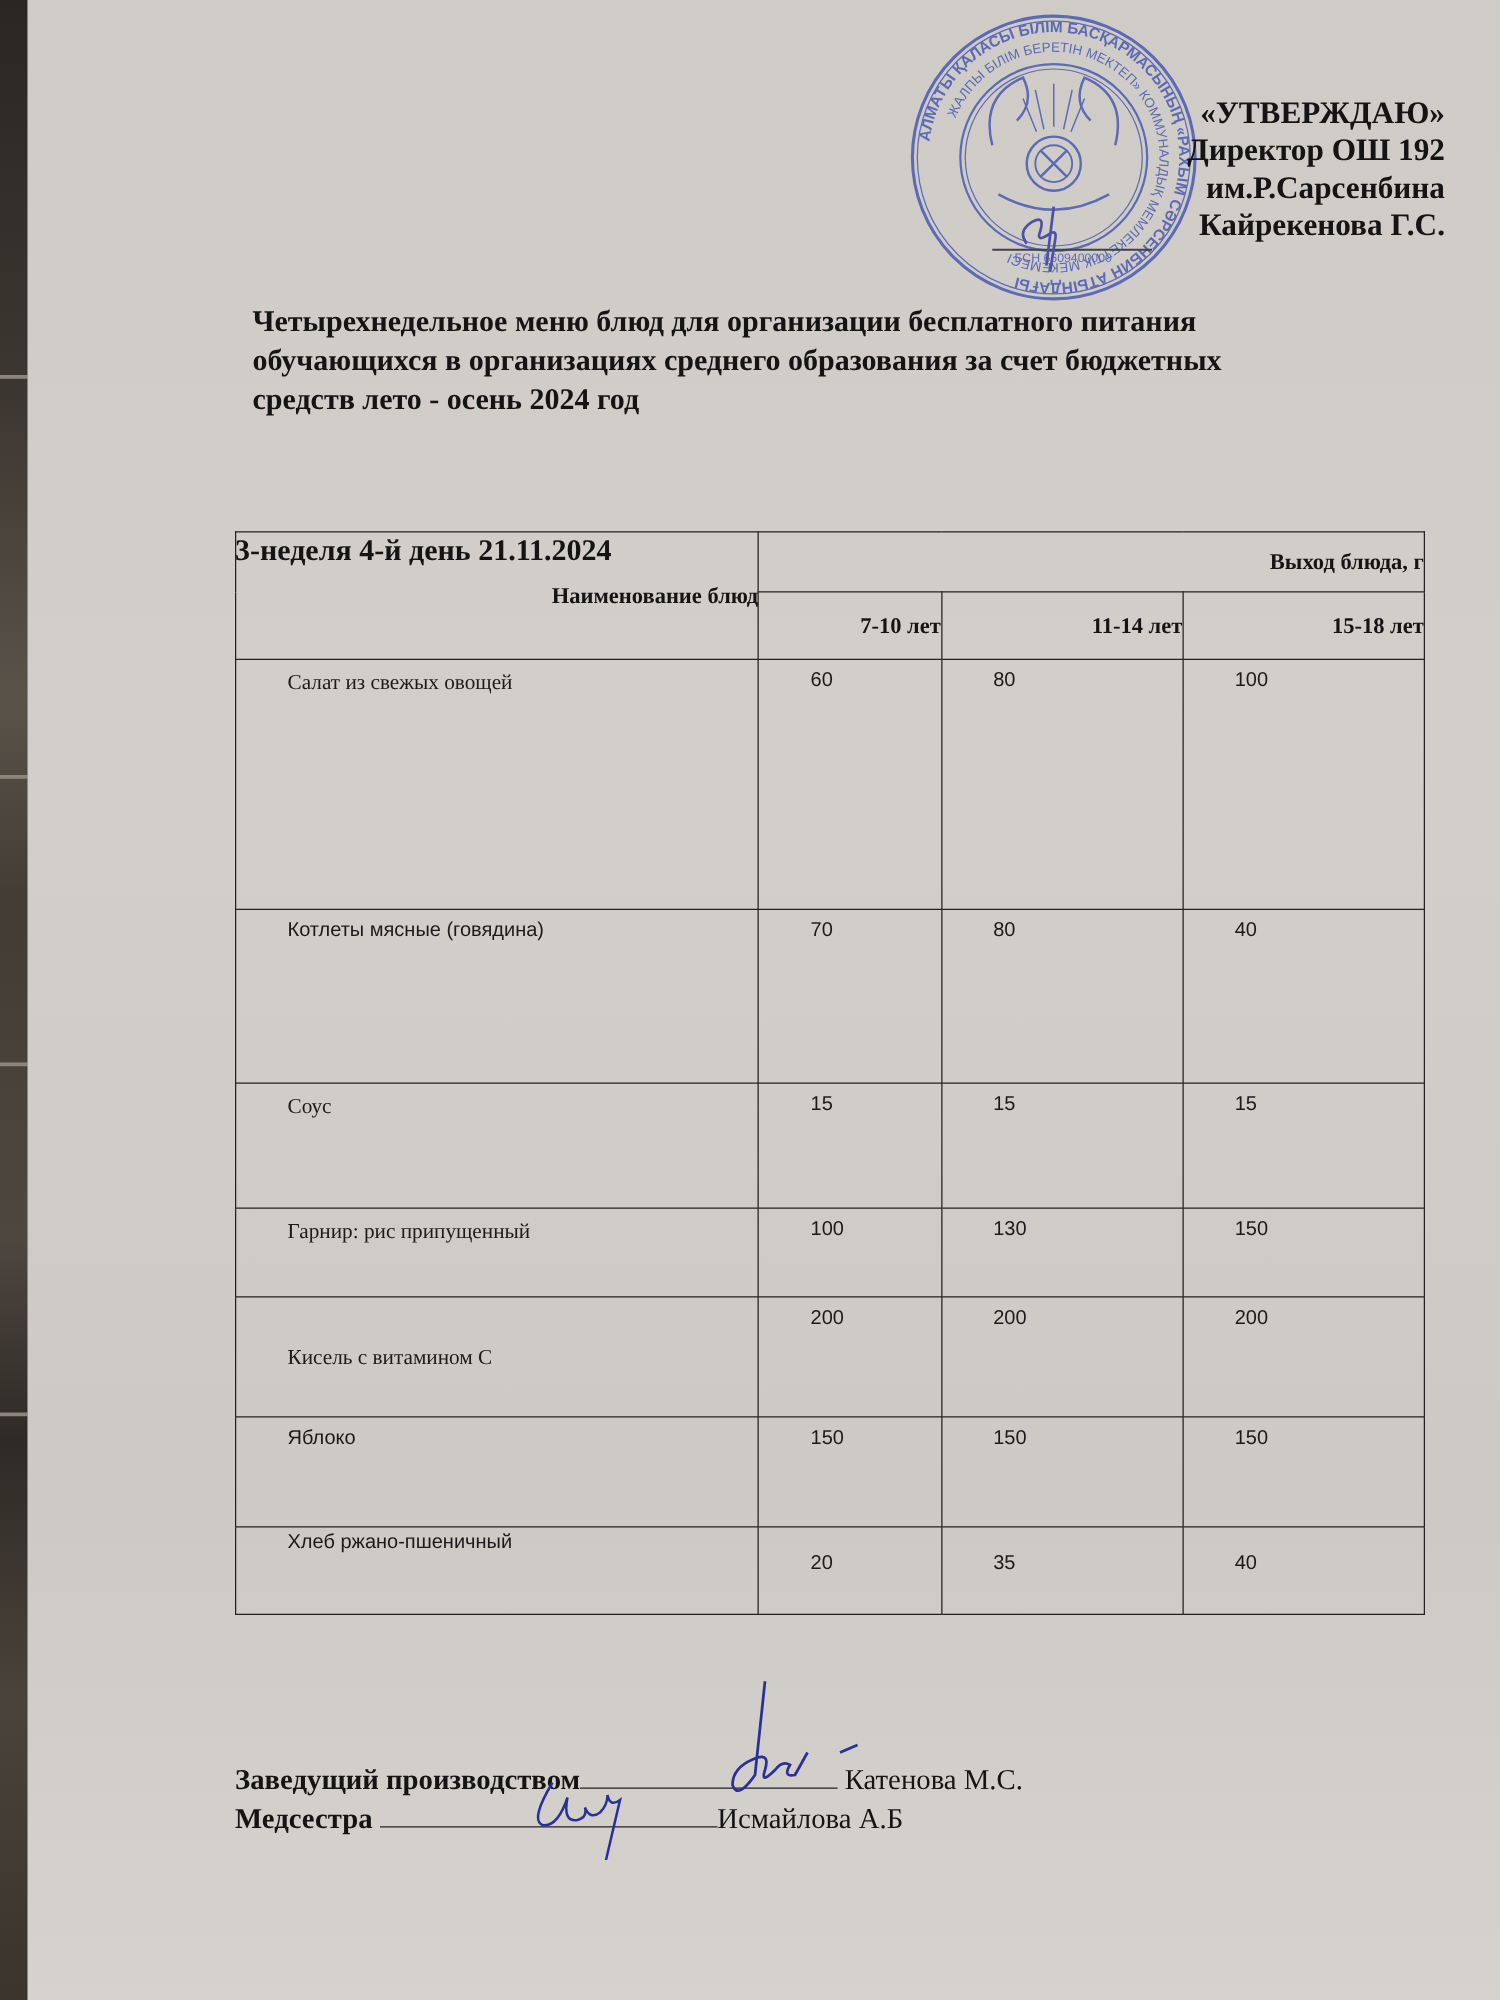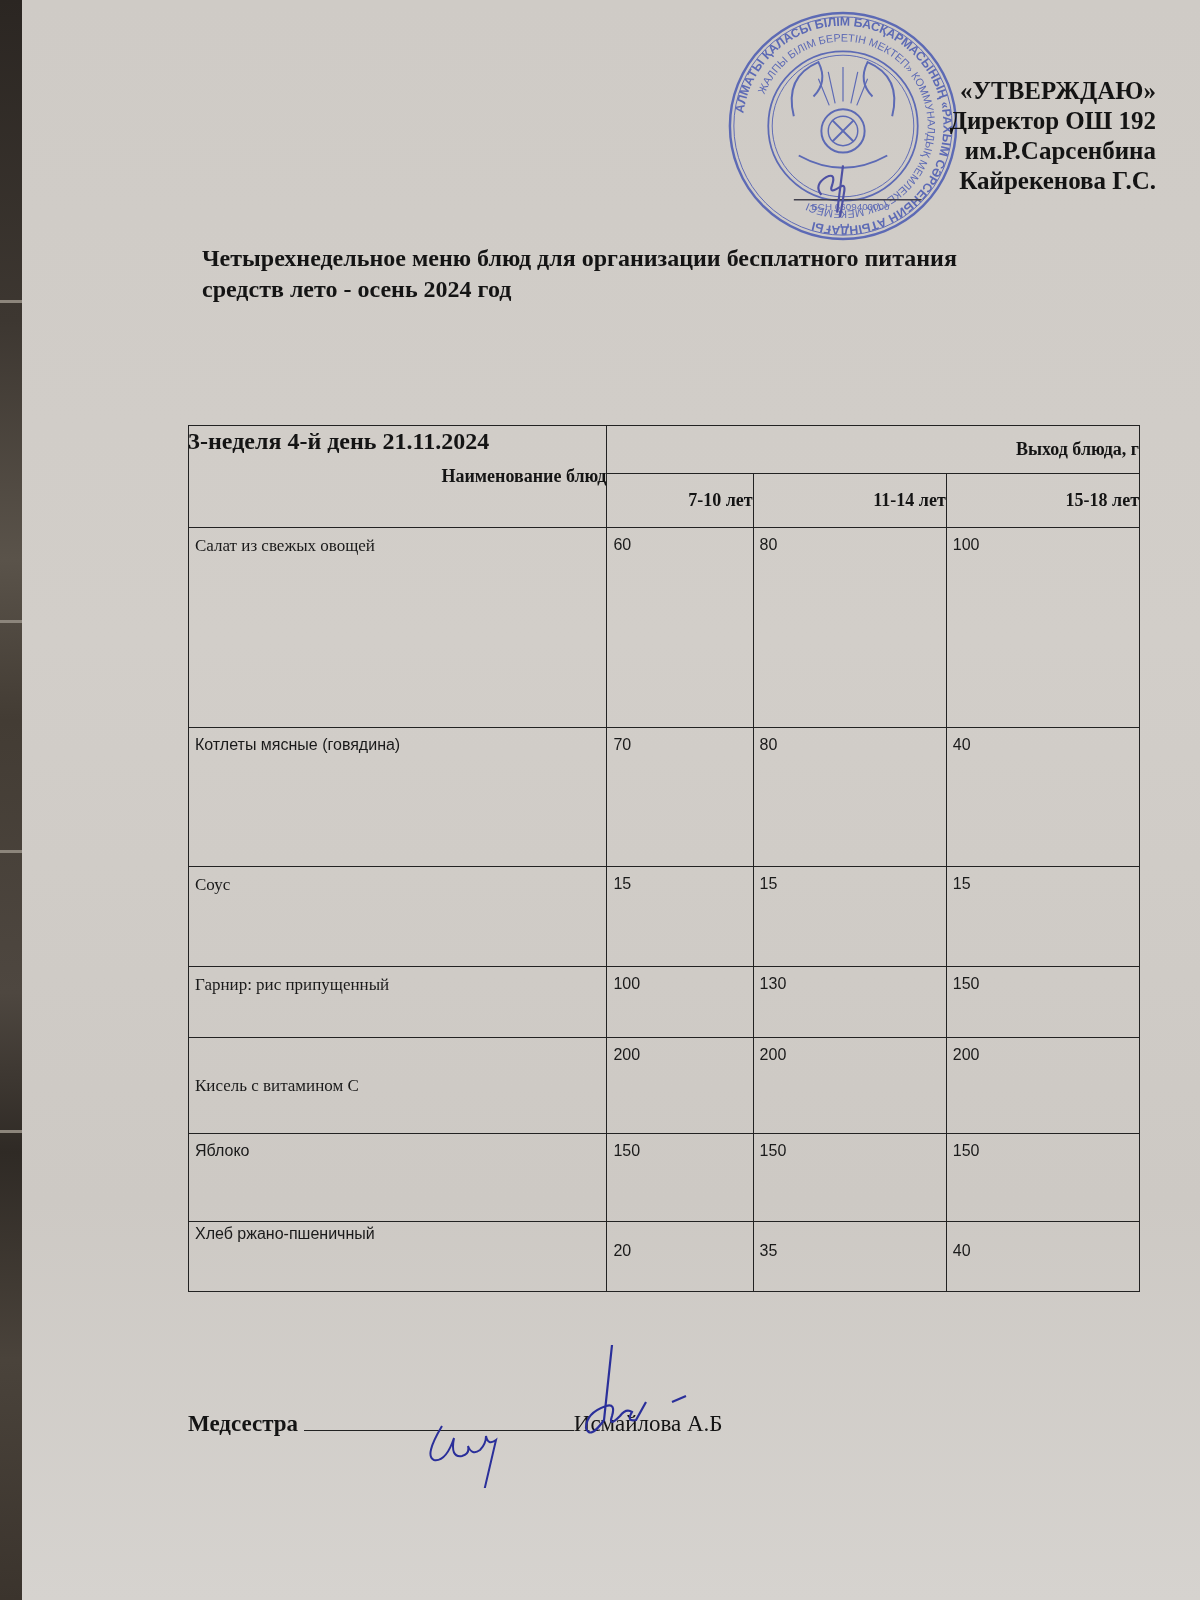--- a/index.html
+++ b/index.html
@@ -43,21 +43,21 @@
   table.menu th {
     font-family: "Liberation Serif", serif; font-weight: bold; font-size: 18px;
     vertical-align: middle; text-align: right;
   }
   .c-name { width: 418px; }
   .c-a { width: 146px; }
   .c-b { width: 193px; }
   .c-c { width: 193px; }
   td .txt {
     display: block; padding: 8px 6px 0 6px;
-    font-family: "Liberation Sans", sans-serif; font-size: 16px; color: #1a1a1a;
+    font-family: "Liberation Sans", sans-serif; font-size: 16px; color: #1a1a1a; margin-left: 35px;
   }
   td .serif { font-family: "Liberation Serif", serif; font-size: 17px; }
   .sig-block {
     position: absolute; left: 166px; top: 1408px; font-size: 23px; line-height: 30px;
   }
   .sig-block .role { font-weight: bold; }
   .sig-block .line { display: inline-block; border-bottom: 1.5px solid #222; height: 22px; vertical-align: baseline; }
   .sig-block .person { font-family: "Liberation Serif", serif; }
   .sig-svg { position: absolute; z-index: 4; }
 </style>
@@ -105,20 +105,21 @@
 
   <div class="approve">
     <div>«УТВЕРЖДАЮ»</div>
     <div>Директор ОШ 192</div>
     <div>им.Р.Сарсенбина</div>
     <div>Кайрекенова Г.С.</div>
   </div>
 
   <div class="title">
     <div>Четырехнедельное меню блюд для организации бесплатного питания</div>
+    <div>обучающихся в организациях среднего образования за счет бюджетных</div>
     <div>средств лето - осень 2024 год</div>
   </div>
 
   <div class="week">3-неделя 4-й день 21.11.2024</div>
 
   <table class="menu">
     <colgroup>
       <col class="c-name">
         <col class="c-a">
         <col class="c-b">
@@ -230,20 +231,24 @@
           </td>
       <td>
             <span class="txt" style="padding-top:20px">40</span>
           </td>
     </tr>
   </tbody>
     </table>
 
   <div class="sig-block">
     <div>
+      <span class="role">Заведущий производством</span><span class="line" style="width:206px"></span>
+      <span class="person">Катенова  М.С.</span>
+    </div>
+    <div>
       <span class="role">Медсестра</span>
       <span class="line" style="width:270px"></span><span class="person">Исмайлова А.Б</span>
     </div>
   </div>
 
   <svg class="sig-svg" style="left:530px; top:1340px" width="160" height="120" viewBox="0 0 160 120">
     <path d="M60 5 L52 80 q-14 20 -18 8 q0 -15 20 -22 q10 -3 6 10 q-4 12 8 0 q6 -8 12 -4 q-6 10 4 8 l10 -18 M120 62 l14 -6" fill="none" stroke="#2a2f9a" stroke-width="2.2"></path>
   </svg>
   <svg class="sig-svg" style="left:390px; top:1408px" width="110" height="80" viewBox="0 0 110 80">
     <path d="M30 18 q-18 30 -8 34 q12 2 20 -22 q-4 20 8 18 q8 -2 6 -10 q4 10 12 4 q6 -6 6 -14 q2 10 10 4 l-14 60" fill="none" stroke="#2a2f9a" stroke-width="2"></path>

